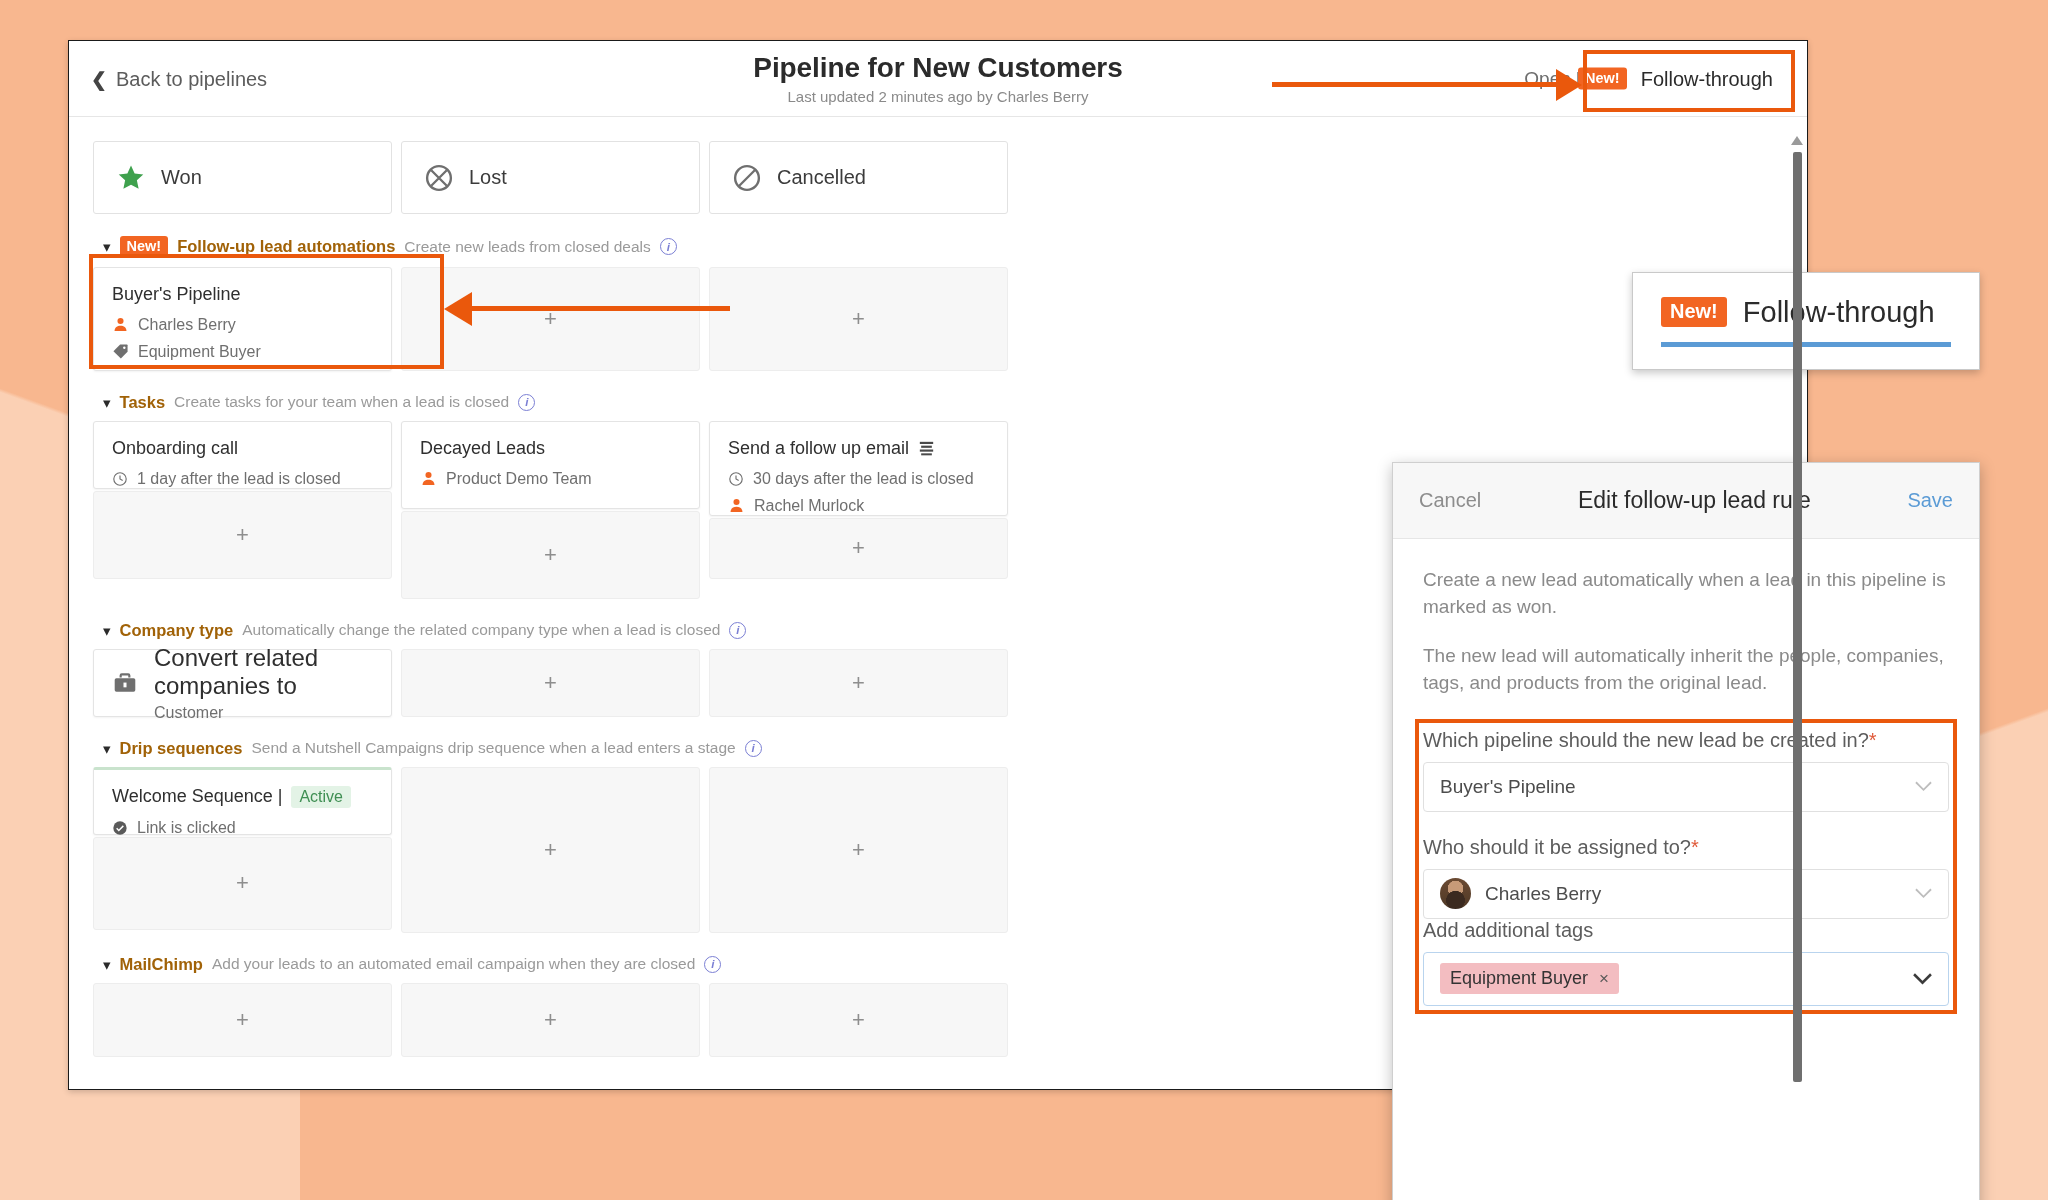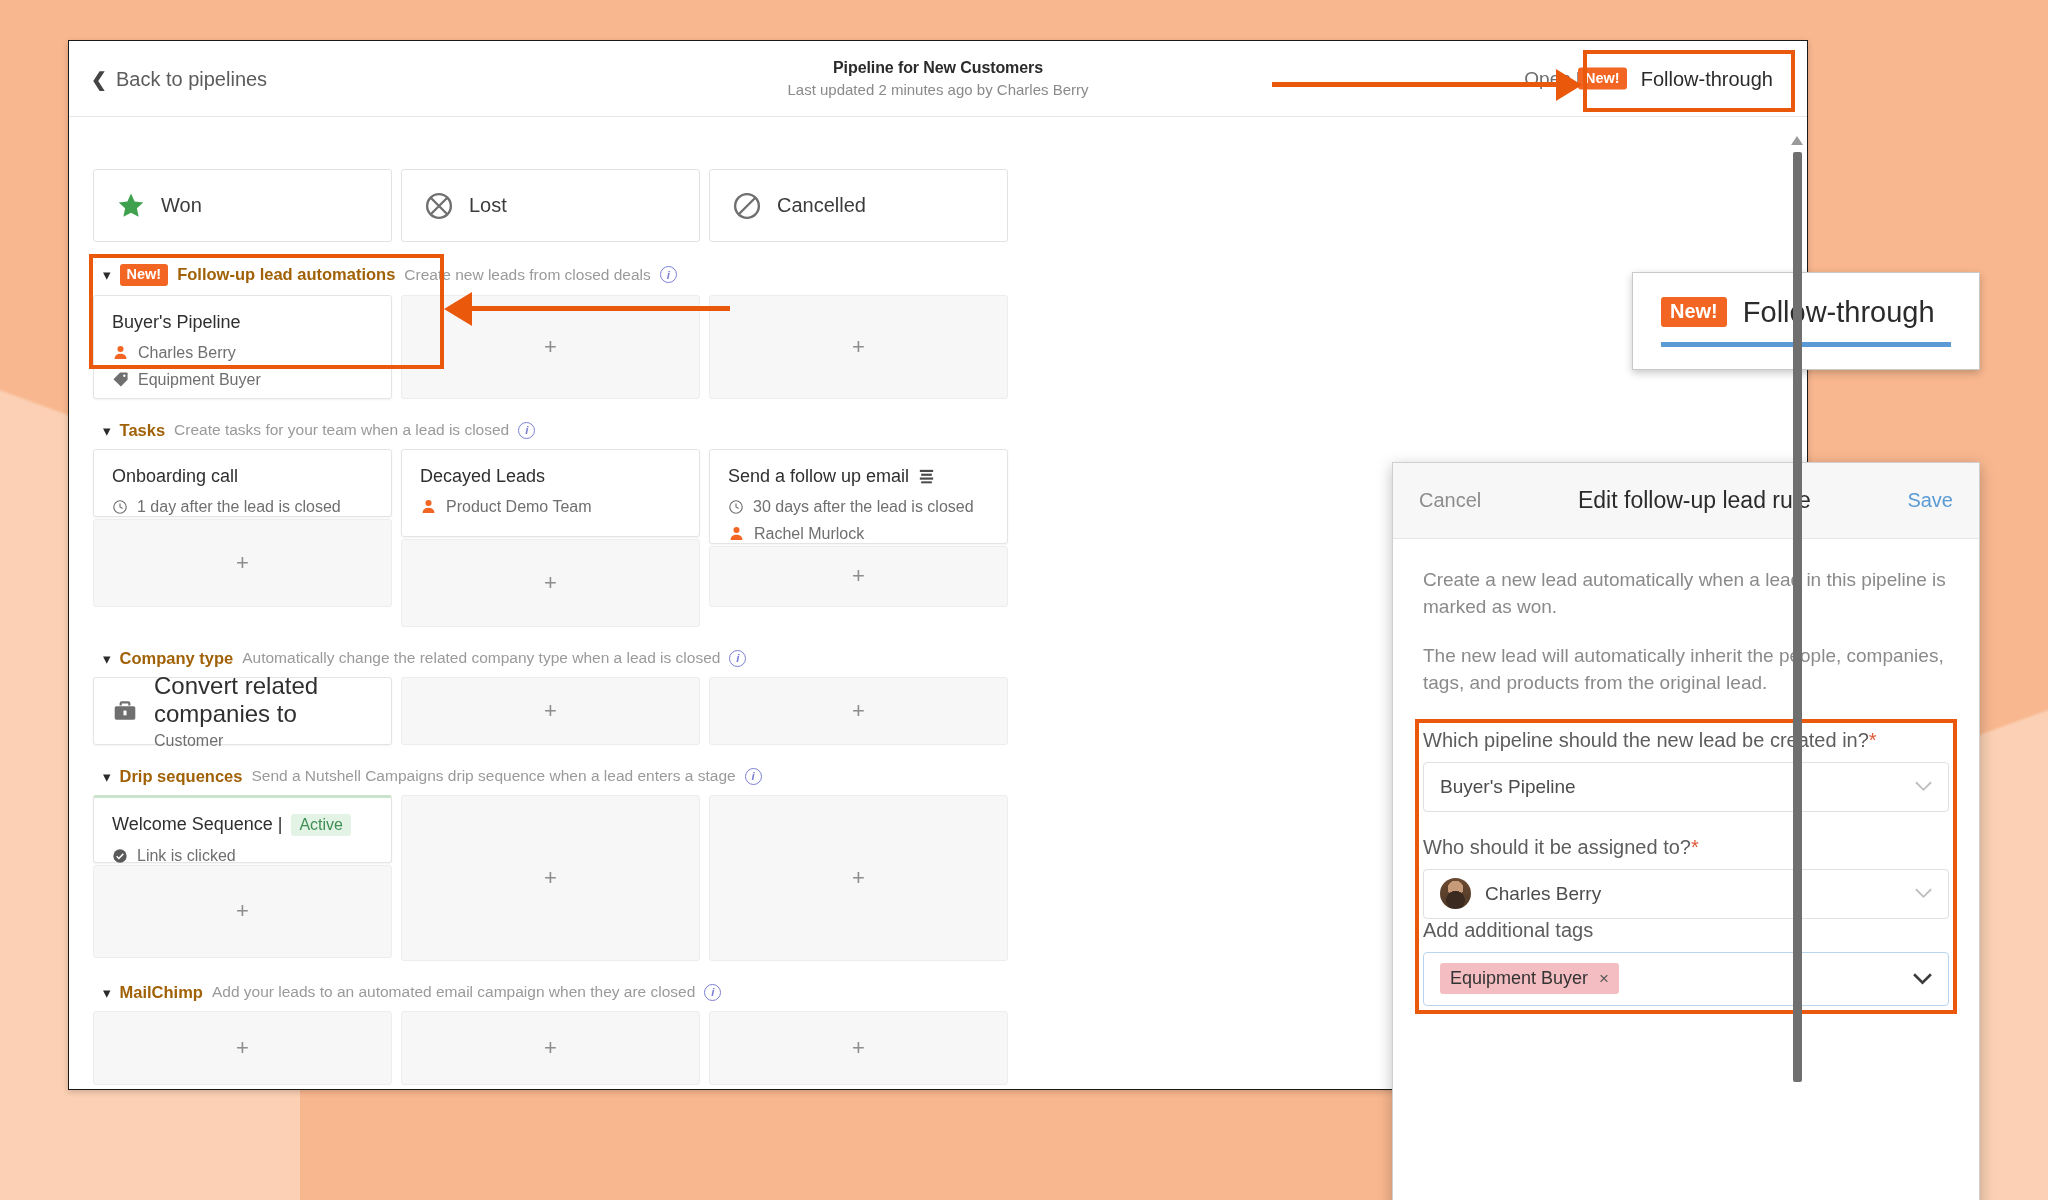--- a/index.html
+++ b/index.html
@@ -31,21 +31,21 @@
     position:relative; height:76px; border-bottom:1px solid #e6e6e6;
     display:flex; align-items:center;
   }
   #back-link {
     position:absolute; left:22px; top:50%; transform:translateY(-50%);
     display:flex; align-items:center; gap:9px;
     color:#5c5c5c; font-size:20px; cursor:pointer;
   }
   #back-link .chev { font-size:19px; color:#444; font-weight:bold; line-height:1; }
   #header-title-wrap { width:100%; text-align:center; }
-  #header-title { font-size:16px; color:#2b2b2b; font-weight:bold; letter-spacing:-.1px; }
+  #header-title { font-size:28px; color:#2b2b2b; font-weight:bold; letter-spacing:-.1px; }
   #header-sub { font-size:15px; color:#8a8a8a; margin-top:4px; }
 
   #open-lead-text {
     position:absolute; right:195px; top:50%; transform:translateY(-50%);
     font-size:19px; color:#6e6e6e;
   }
   #follow-through-tab {
     position:absolute; right:22px; top:50%; transform:translateY(-50%);
     display:flex; align-items:center; gap:14px;
     padding:8px 12px;
@@ -56,21 +56,21 @@
   }
   #follow-through-tab .ft-label { font-size:20px; color:#2b2b2b; }
 
   
   #app-body { position:relative; height:974px; overflow:hidden; padding:24px 0 0 0; }
   #content { padding:0 24px; width:1200px; }
 
   .stage-row { display:flex; gap:9px; }
   .stage-card {
     width:299px; height:73px; border:1px solid #e2e2e2; border-radius:3px;
-    background:#fff; display:flex; align-items:center; gap:15px; padding:0 22px;margin-top:28px;
+    background:#fff; display:flex; align-items:center; gap:15px; padding:0 22px;
   }
   .stage-card .lbl { font-size:20px; color:#3b3b3b; }
 
   .section-head {
     display:flex; align-items:center; gap:9px; margin:22px 0 9px 10px;
   }
   .caret { color:#2b2b2b; font-size:15px; line-height:1; }
   .sec-title { font-size:16.5px; color:#a16207; font-weight:bold; }
   .sec-desc { font-size:15.5px; color:#9a9a9a; }
   .info-i {

